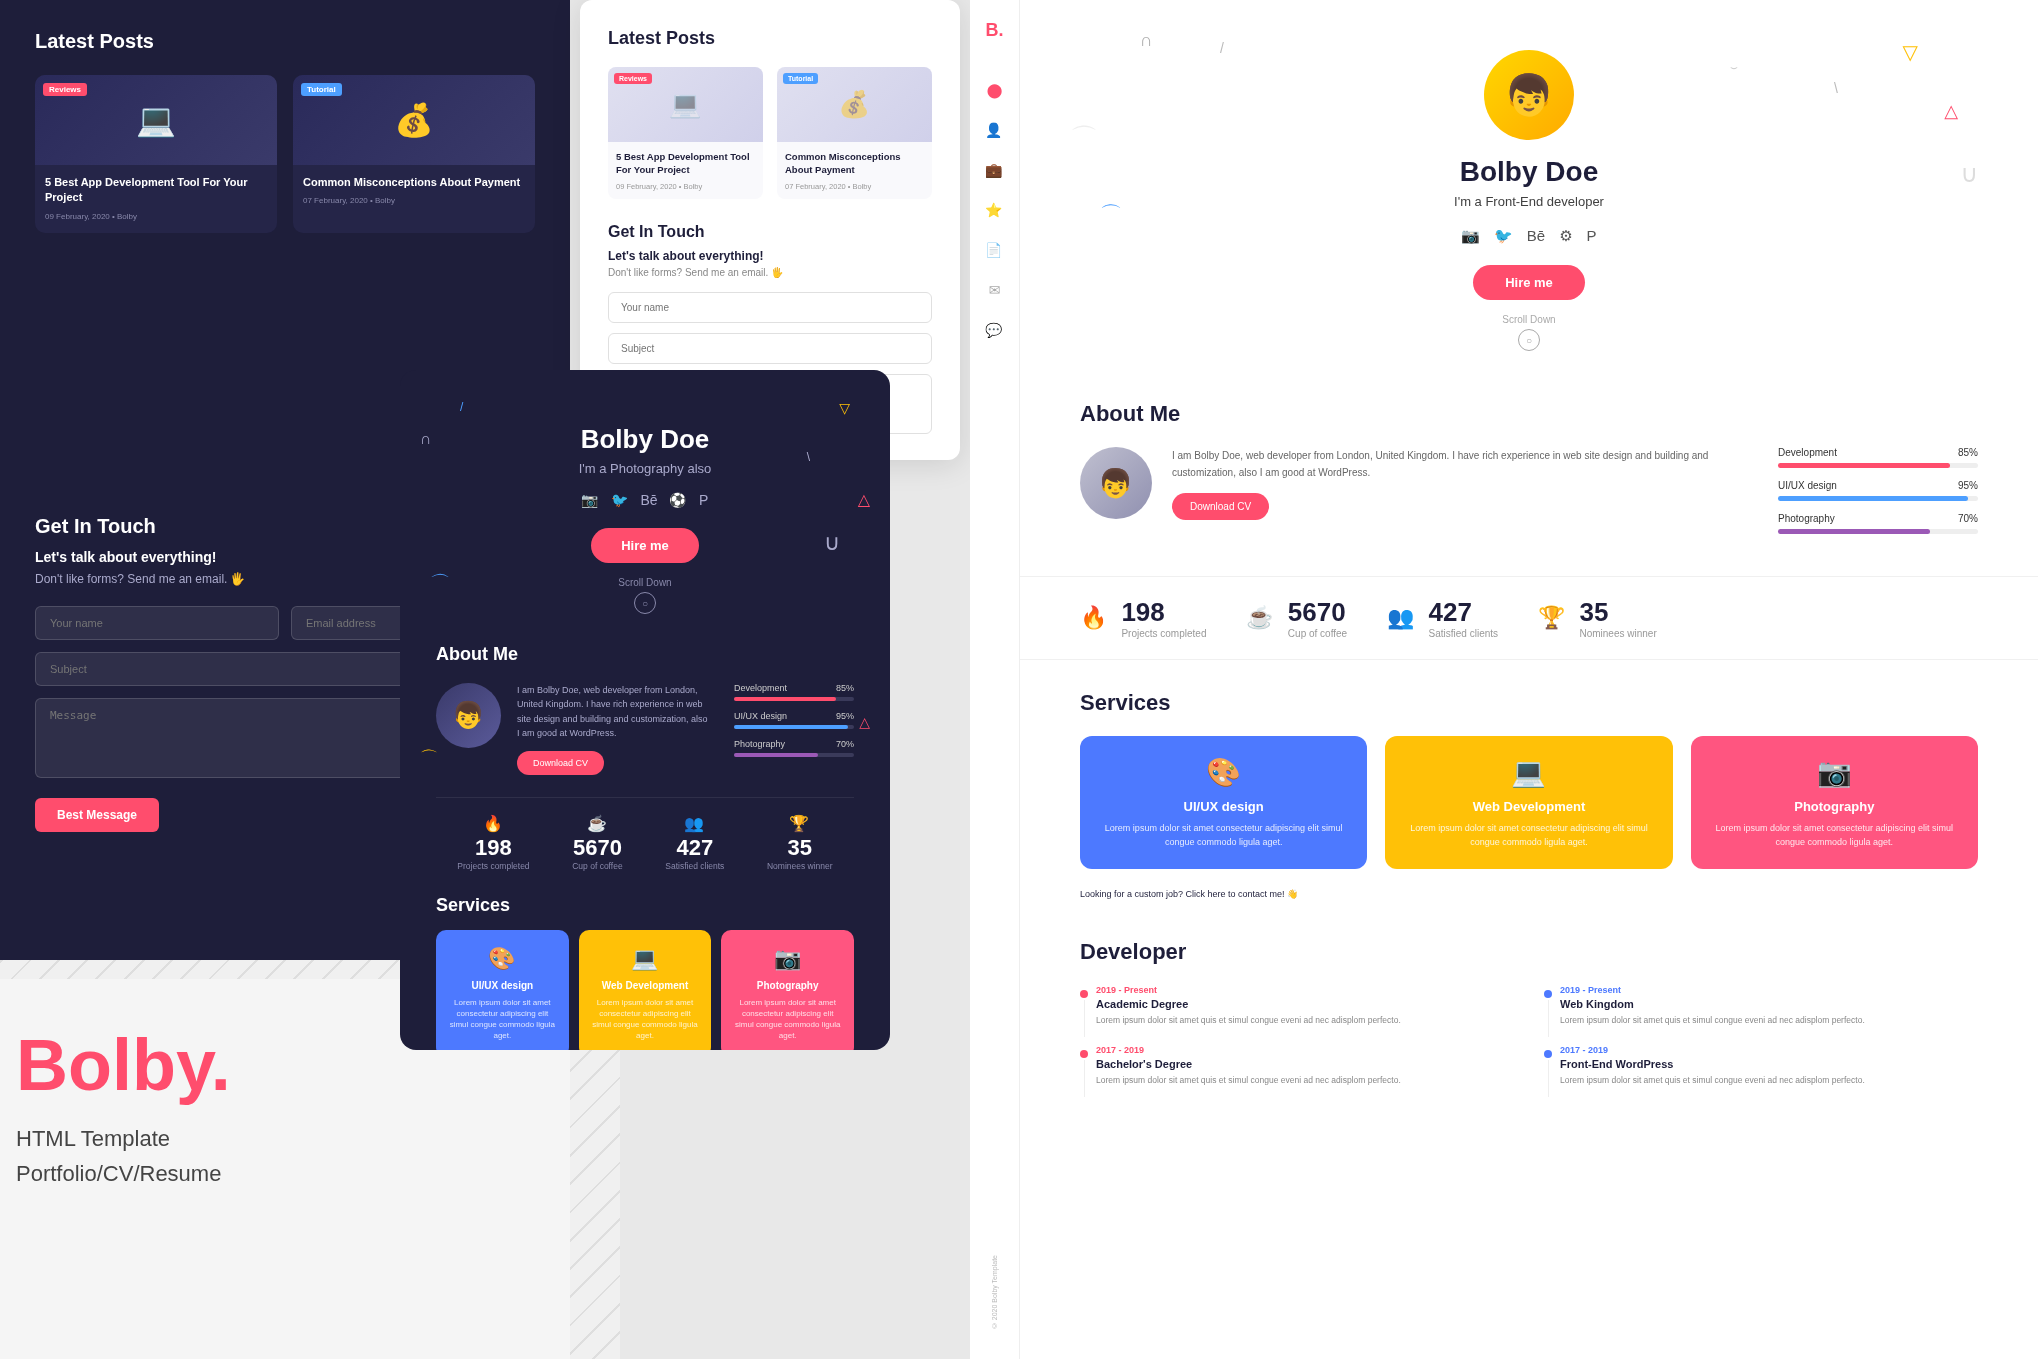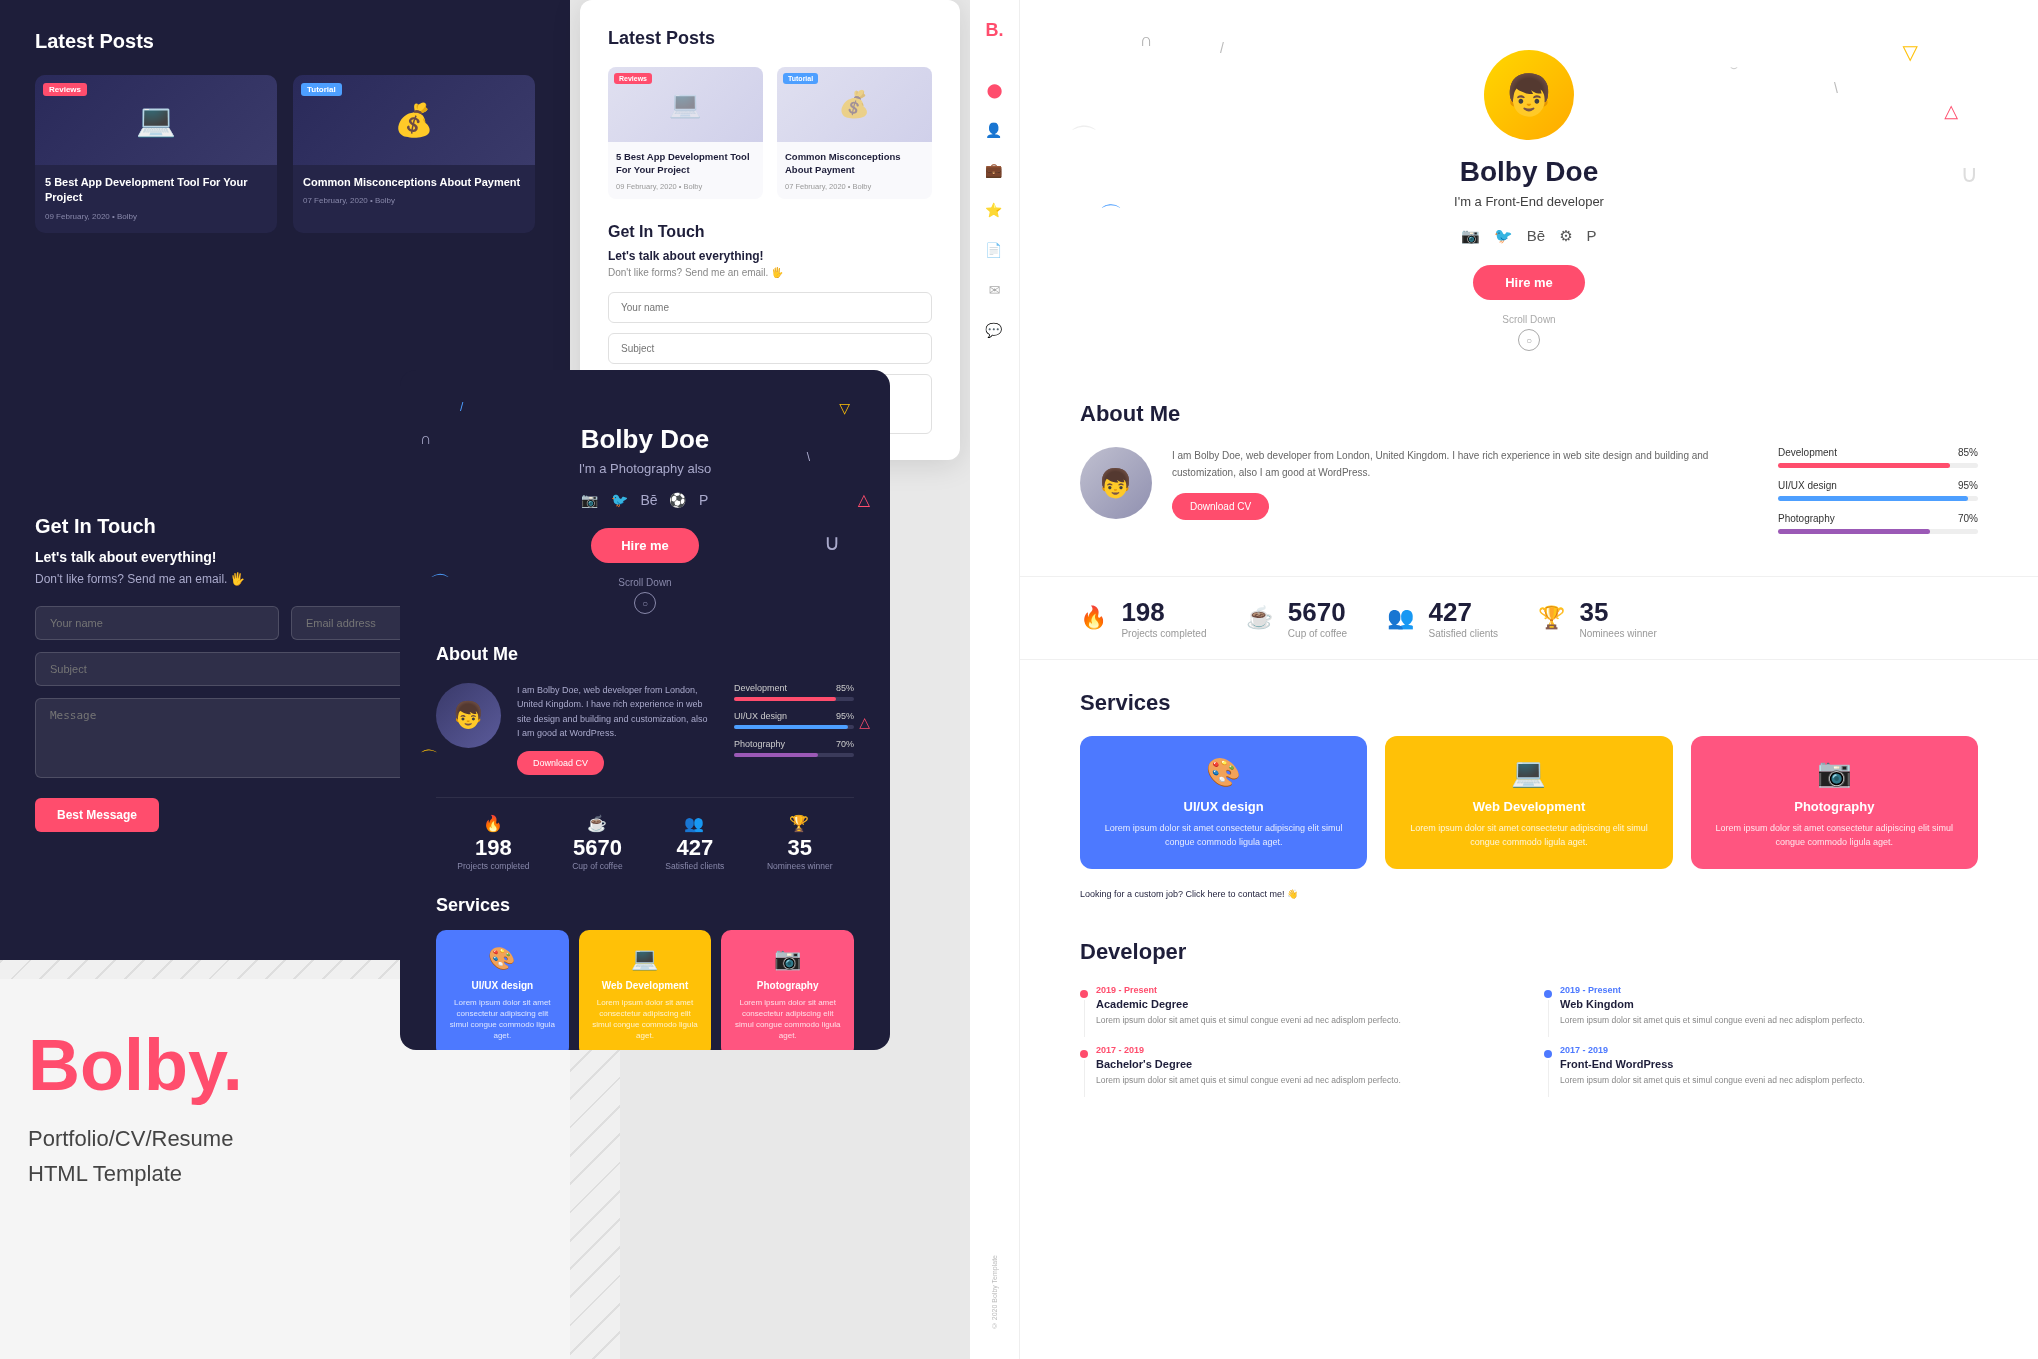--- a/index.html
+++ b/index.html
@@ -152,21 +152,21 @@
     }
 
     
     .brand-area {
       position: absolute;
       bottom: 0;
       left: 0;
       width: 570px;
       height: 380px;
       background: #f5f5f5;
-      padding: 50px 28px;
+      padding: 50px 16px;
       z-index: 2;
     }
     .brand-logo {
       font-size: 72px;
       font-weight: 900;
       color: #1e1e3a;
       line-height: 1;
     }
     .brand-logo span { color: #ff4d6d; }
     .brand-subtitle {
@@ -638,22 +638,22 @@
   <input class="form-input full" type="text" style="margin-bottom: 12px; width: 100%;" placeholder="Subject">
   <textarea class="form-textarea" placeholder="Message" style=""></textarea>
   <button class="send-btn">Best Message</button>
 </div>
 
 <div class="brand-area">
   <div class="brand-logo">
     <span>Bolby</span><span style="color:#ff4d6d;">.</span>
   </div>
   <div class="brand-subtitle">
+    <div>HTML Template</div>
     <div>Portfolio/CV/Resume</div>
-    <div>HTML Template</div>
   </div>
 </div>
 
 <div class="light-blog-card">
   <div class="section-title">Latest Posts</div>
   <div class="light-posts-grid">
     <div class="light-post-card">
       <div class="light-post-img">
         <span class="light-post-badge">Reviews</span>
         <span style="font-size:26px;opacity:0.5;">💻</span>

